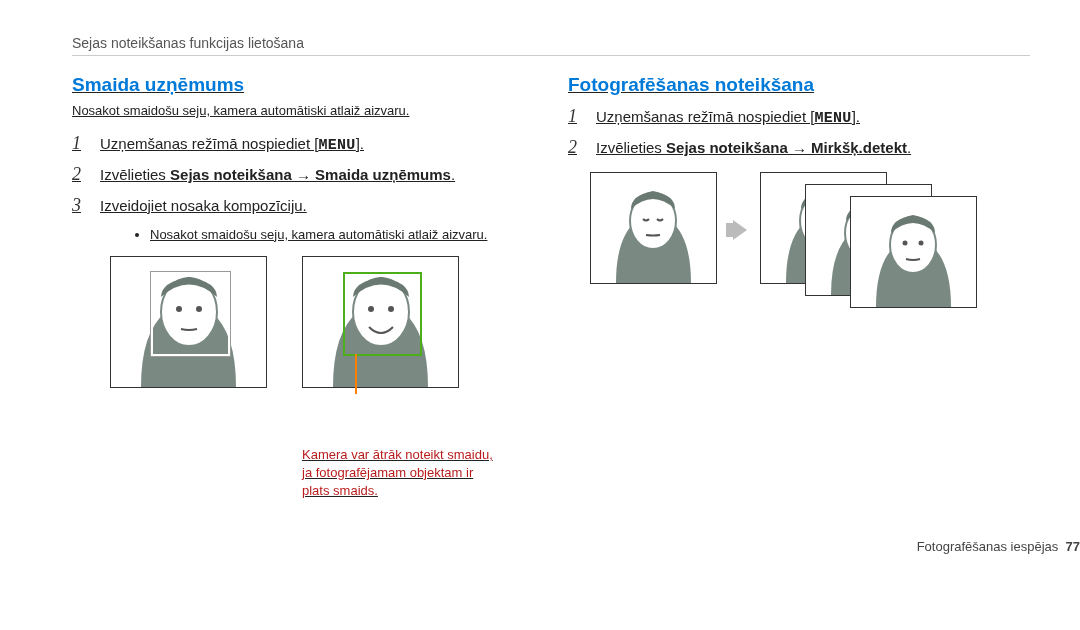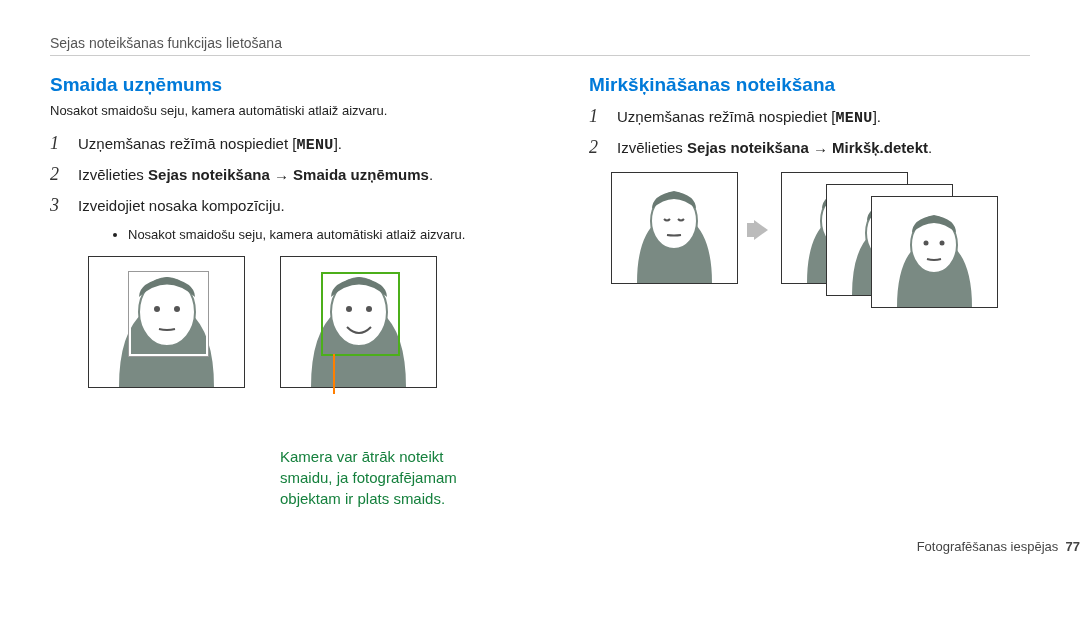--- a/index.html
+++ b/index.html
@@ -9,36 +9,37 @@
     height: 630px;
     background: #fff;
     font-family: "Segoe UI", "Helvetica Neue", Arial, sans-serif;
     color: #222;
     font-size: 14px;
   }
   .page {
     box-sizing: border-box;
     width: 1080px;
     height: 574px;
-    padding: 35px 50px 20px 50px;
+    padding: 35px 50px 20px 72px;
     position: relative;
   }
   .breadcrumb {
     color: #555;
     font-size: 14px;
     margin-bottom: 4px;
   }
   .divider {
     border: none;
     border-top: 1px solid #ccc;
     margin: 2px 0 18px 0;
   }
   .columns {
     display: flex;
-    gap: 71px;
+    gap: 28px;
+    text-decoration: underline;
   }
   .col {
     flex: 1;
   }
   h2 {
     color: #007ad9;
     font-size: 19px;
     font-weight: 700;
     margin: 0 0 6px 0;
   }
@@ -113,22 +114,22 @@
     border: 2px solid #4caf1a;
     width: 75px; height: 80px; top: 15px; left: 40px;
   }
   .pointer-line {
     position: absolute;
     top: 98px; left: 245px;
     width: 2px; height: 40px;
     background: #ff7f00;
   }
   .caption {
-    font-size: 15px;
-    color: #15803d;
+    font-size: 13px;
+    color: #b91c1c;
     line-height: 1.4;
     margin: 10px 0 0 230px;
     width: 200px;
   }
   .right-images {
     position: relative;
     margin: 14px 0 0 22px;
     height: 150px;
     width: 420px;
   }
@@ -229,21 +230,21 @@
             <path d="M66 70 Q78 82 90 70" stroke="#555" fill="none" stroke-width="2"></path>
           </svg>
           <div class="frame-green"></div>
         </div>
         <div class="pointer-line"></div>
       </div>
       <div class="caption">Kamera var ātrāk noteikt smaidu, ja fotografējamam objektam ir plats smaids.</div>
     </div>
 
     <div class="col">
-      <h2>Mirkšķināšanas noteikšana</h2>
+      <h2>Fotografēšanas noteikšana</h2>
 
       <div class="steps">
         <div class="step">
           <span class="stepnum">1</span>
           <span>
             <span>Uzņemšanas režīmā nospiediet [</span><span class="menu-label">MENU</span><span>].</span>
           </span>
         </div>
         <div class="step">
           <span class="stepnum">2</span>

